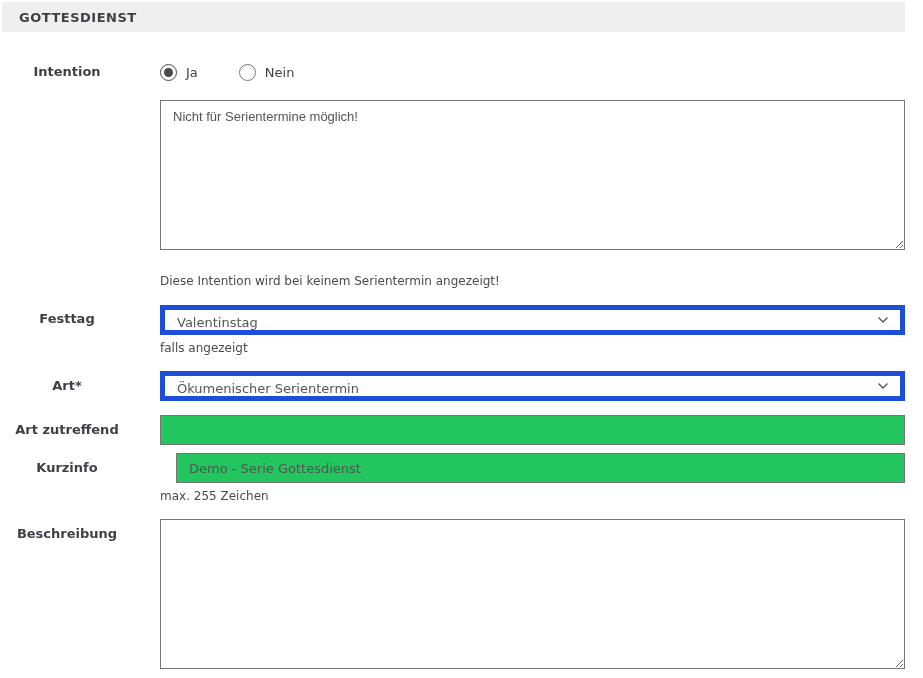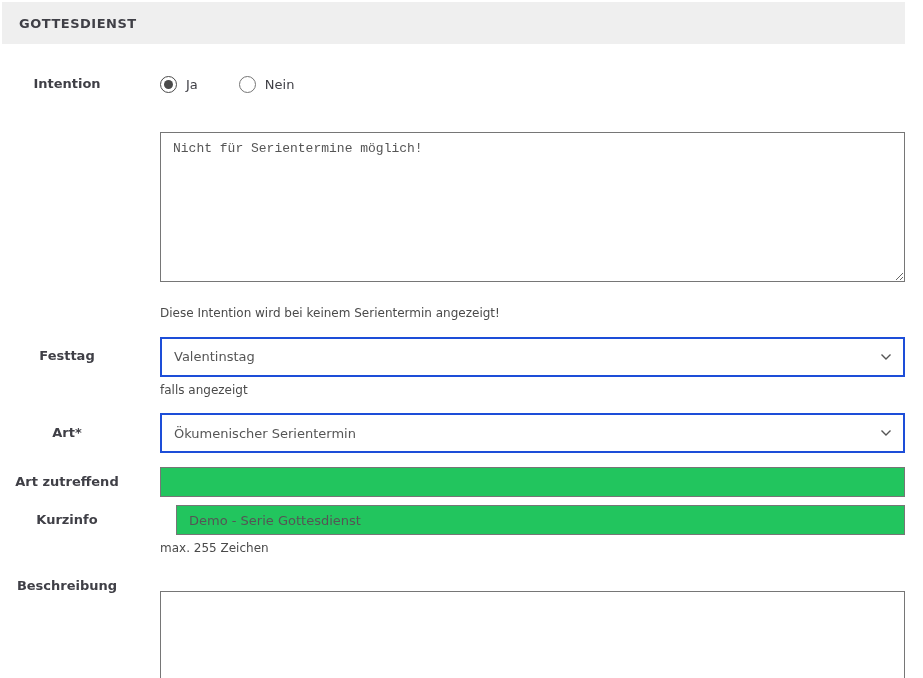--- a/index.html
+++ b/index.html
@@ -7,21 +7,21 @@
     margin: 0;
     padding: 0;
     background: #ffffff;
     font-family: "DejaVu Sans", "Liberation Sans", sans-serif;
   }
   .page {
     width: 903px;
     margin: 2px 0 0 2px;
   }
   .section-header {
-    height: 42px;
+    height: 30px;
     background: #efefef;
     display: flex;
     align-items: center;
     padding: 0 17px;
   }
   .section-header .title {
     font-size: 13px;
     font-weight: bold;
     letter-spacing: 0.5px;
     color: #3f3f46;
@@ -83,36 +83,35 @@
     color: #555555;
     outline: none;
     border-radius: 0;
   }
   textarea.area {
     width: 100%;
     height: 150px;
     border: 1px solid #767676;
     background: #fff;
     padding: 7px 12px;
-    font-family: Liberation Mono, monospace;
+    font-family: Liberation Sans, sans-serif;
     font-size: 13px;
     color: #555555;
     outline: none;
     resize: both;
     border-radius: 0;
     line-height: 1.45;
-    margin-top: 20px;
   }
   .select {
     width: 100%;
-    height: 40px;
-    border: 2px solid #1d4ed8;
+    height: 30px;
+    border: 5px solid #1d4ed8;
     background: #fff;
     display: flex;
-    align-items: center;
+    align-items: flex-end;
     padding: 0 30px 0 12px;
     font-size: 13px;
     color: #555555;
     cursor: pointer;
     position: relative;
   }
   .select .chevron {
     position: absolute;
     right: 11px;
     top: 50%;

